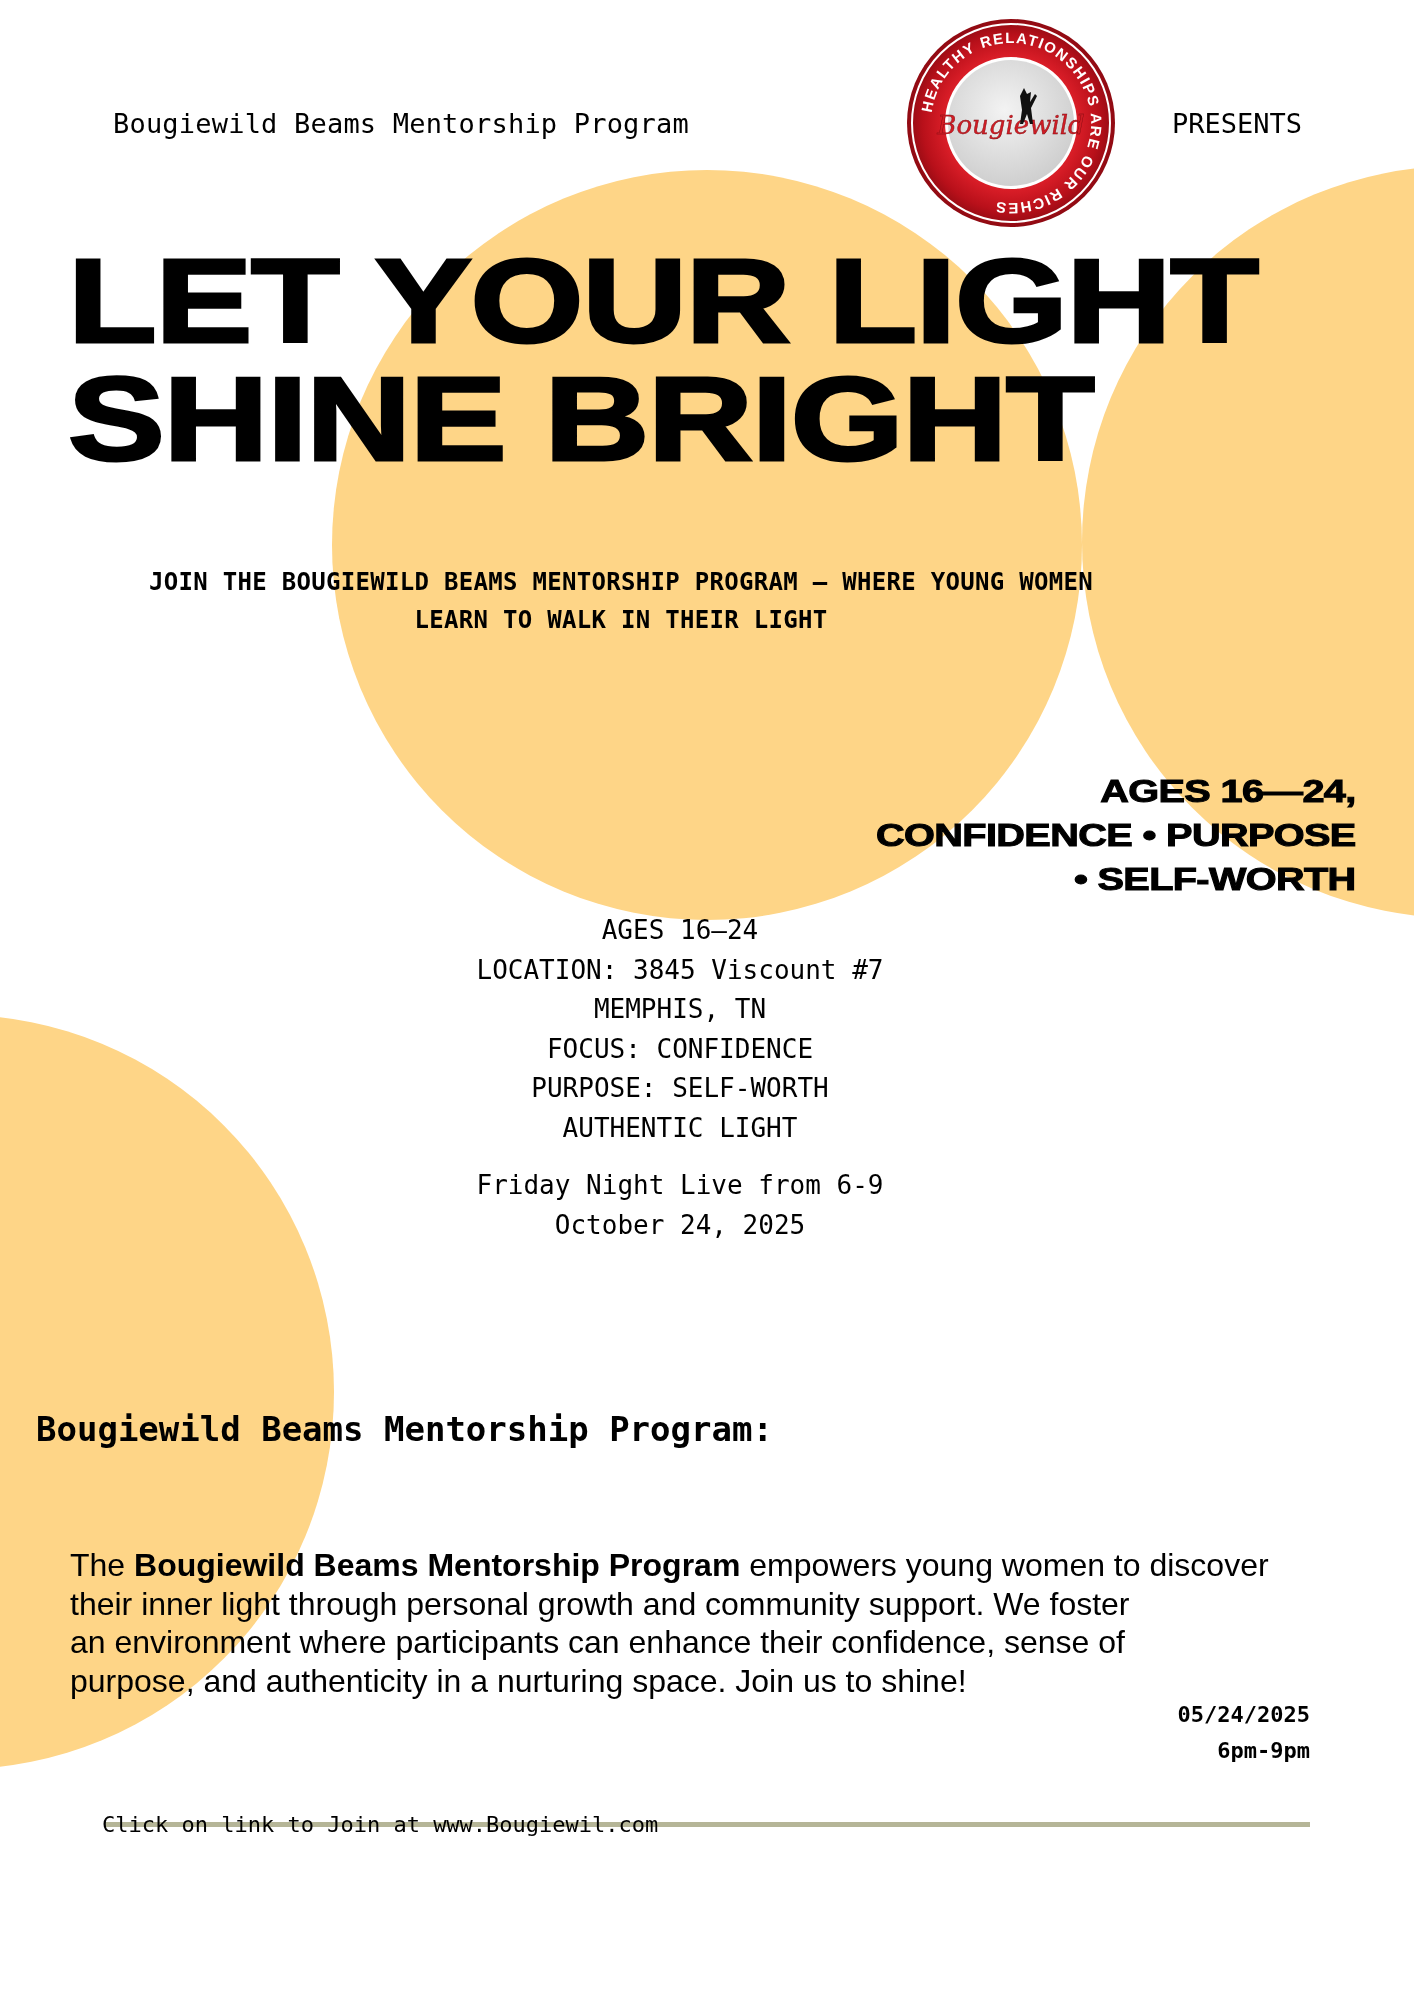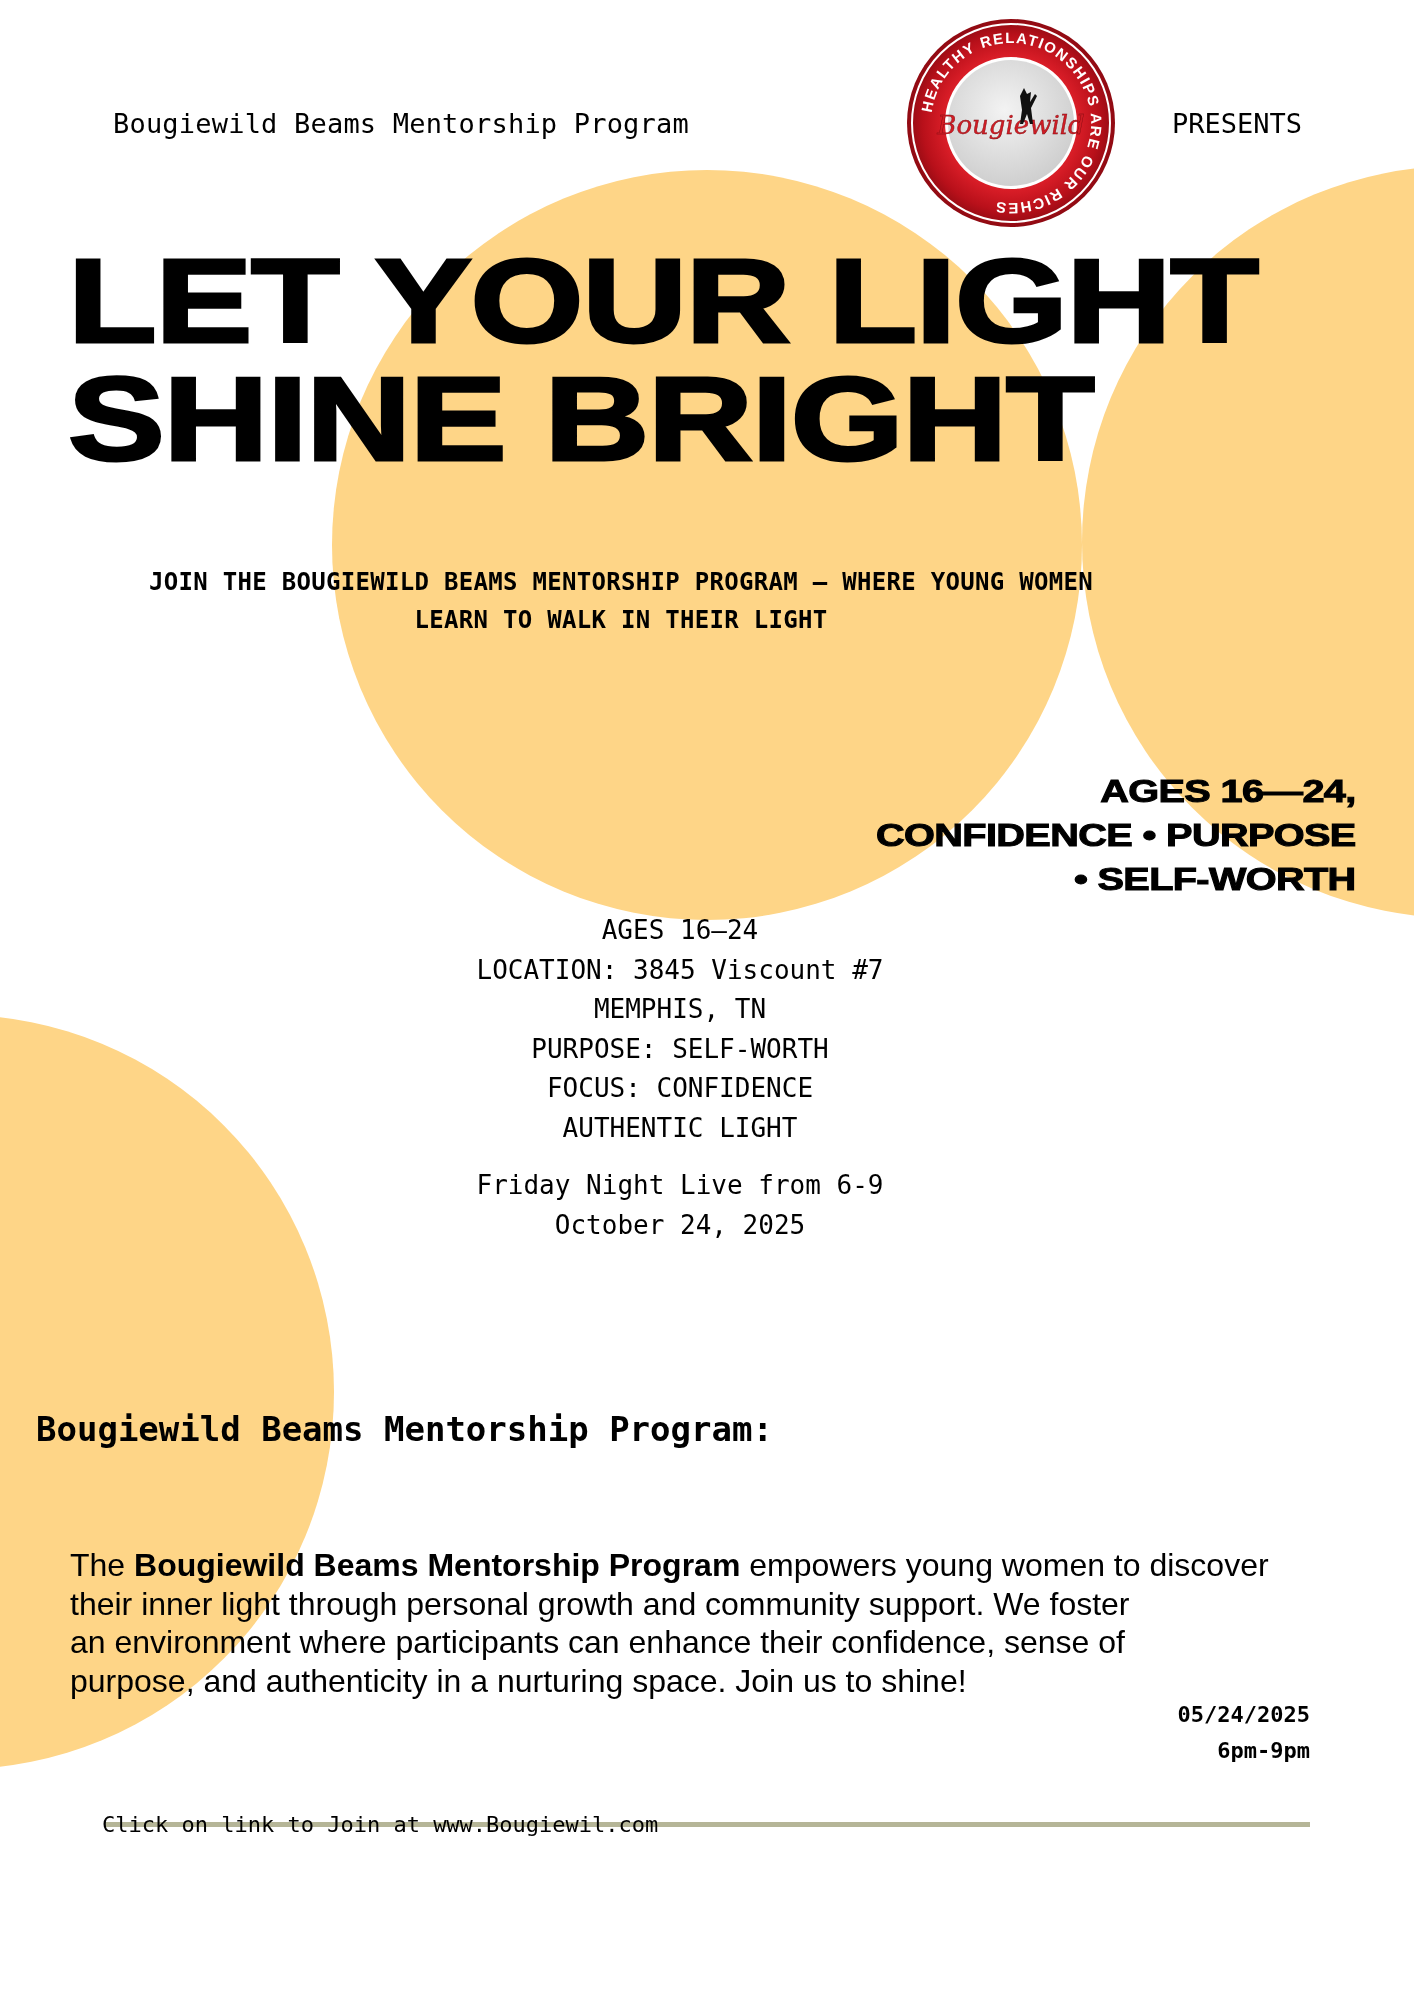--- a/index.html
+++ b/index.html
@@ -133,22 +133,22 @@
 <div class="layer tagline">
   <div>AGES 16—24,</div>
   <div>CONFIDENCE • PURPOSE</div>
   <div>• SELF-WORTH</div>
 </div>
 
 <div class="layer details">
   <div>AGES 16–24</div>
   <div>LOCATION: 3845 Viscount #7</div>
   <div>MEMPHIS, TN</div>
+  <div>FOCUS: CONFIDENCE</div>
   <div>PURPOSE: SELF-WORTH</div>
-  <div>FOCUS: CONFIDENCE</div>
   <div>AUTHENTIC LIGHT</div>
   <div class="gap"></div>
   <div>Friday Night Live from 6-9</div>
   <div>October 24, 2025</div>
 </div>
 
 <h2 class="layer section-title">Bougiewild Beams Mentorship Program:</h2>
 
 <p class="layer description"><span>The </span><b>Bougiewild Beams Mentorship Program</b><span> empowers young women to discover
 their inner light through personal growth and community support. We foster

